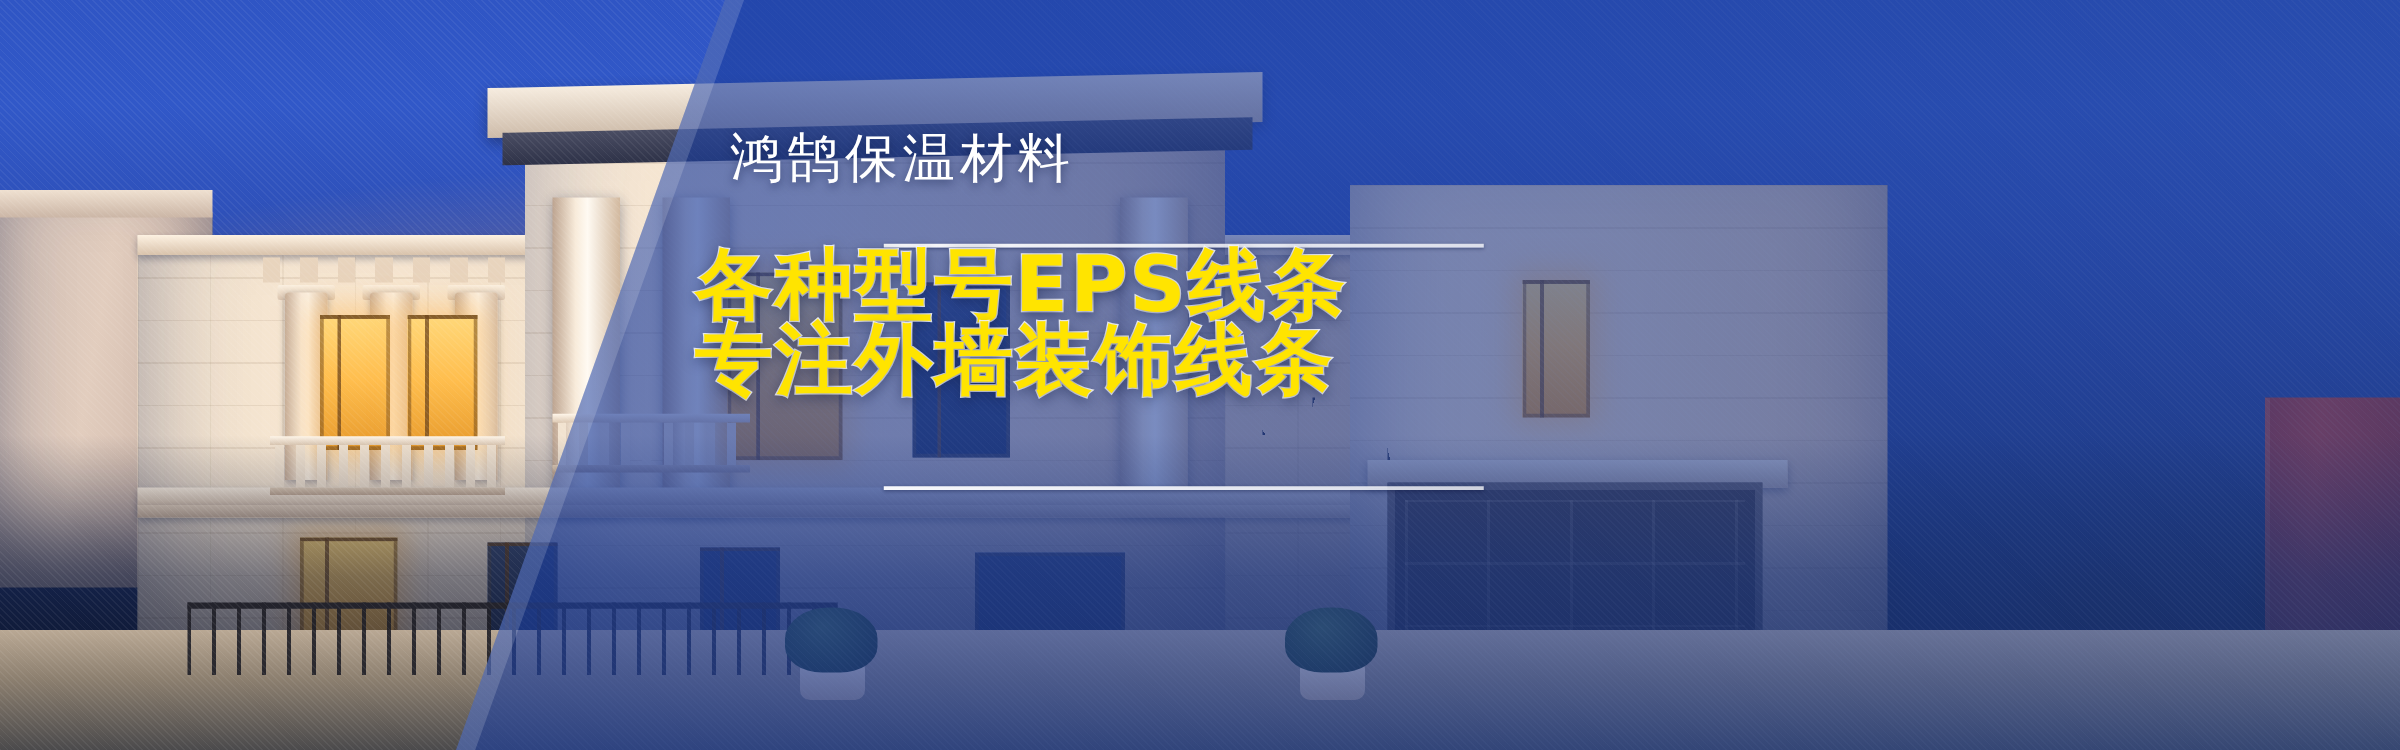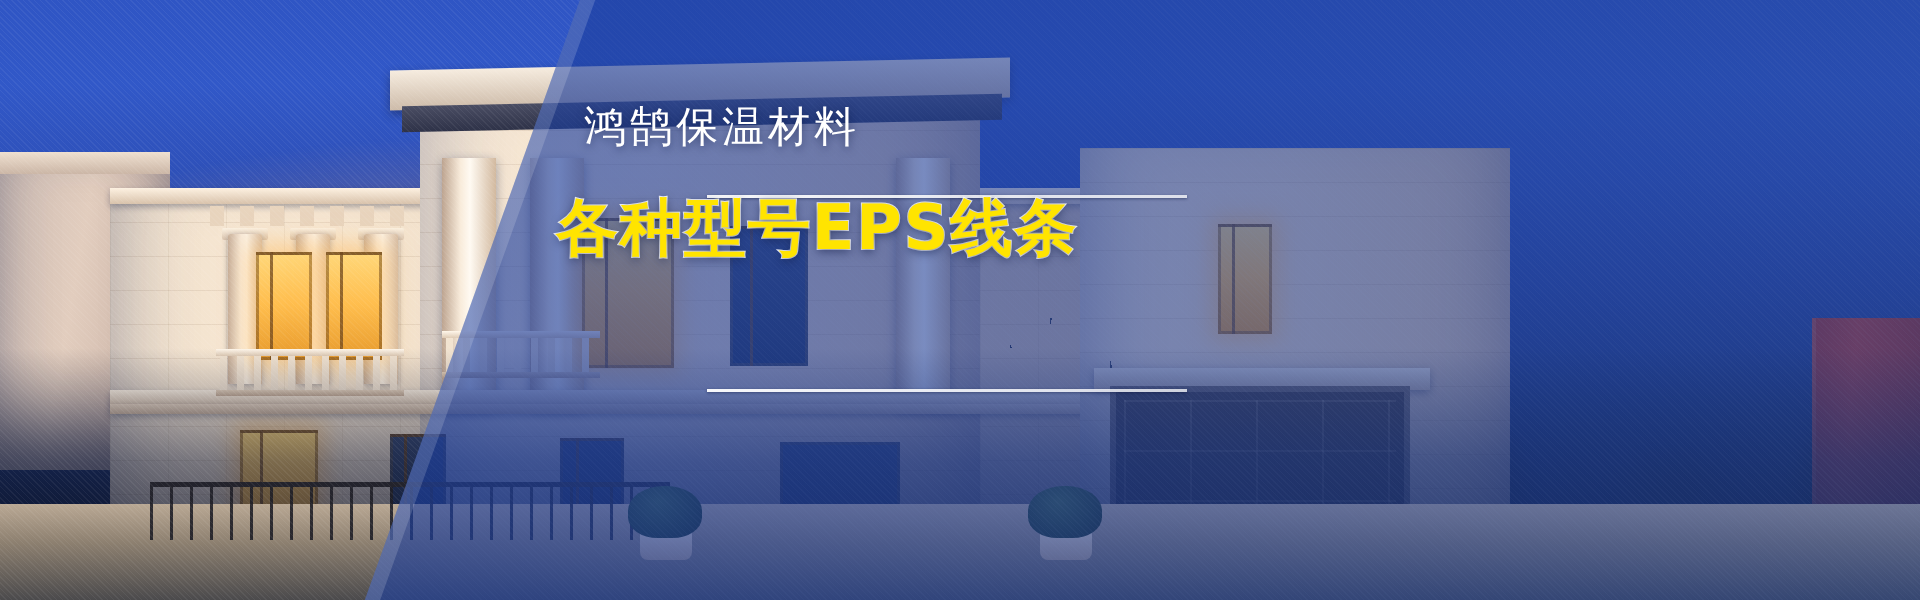--- a/index.html
+++ b/index.html
@@ -399,18 +399,19 @@
     <div class="overlay-edge"></div>
   </div>
 
   <div class="content">
     <div class="eyebrow">鸿鹄保温材料</div>
 
     <div class="rule top"></div>
 
     <div class="headline l1">各种型号EPS线条</div>
 
+    <div class="headline l2">专注外墙装饰线条</div>
 
     <div class="rule bottom"></div>
 
   </div>
 
 </div>
 
 </body></html>

